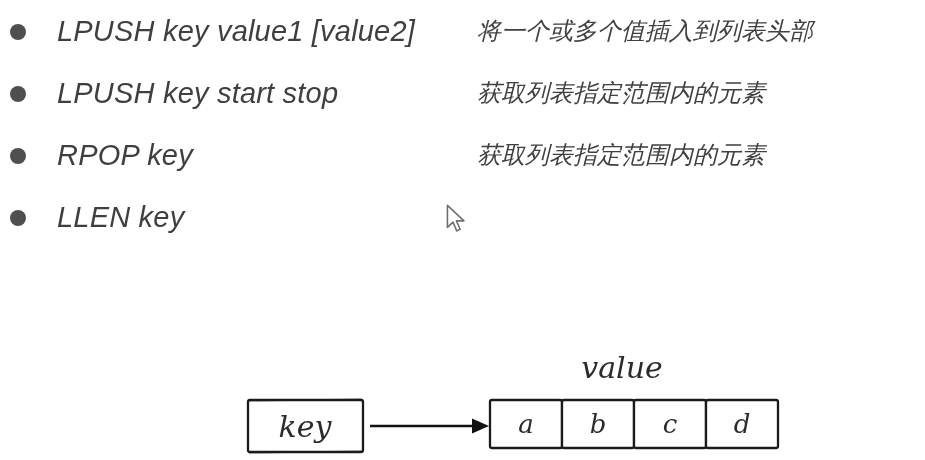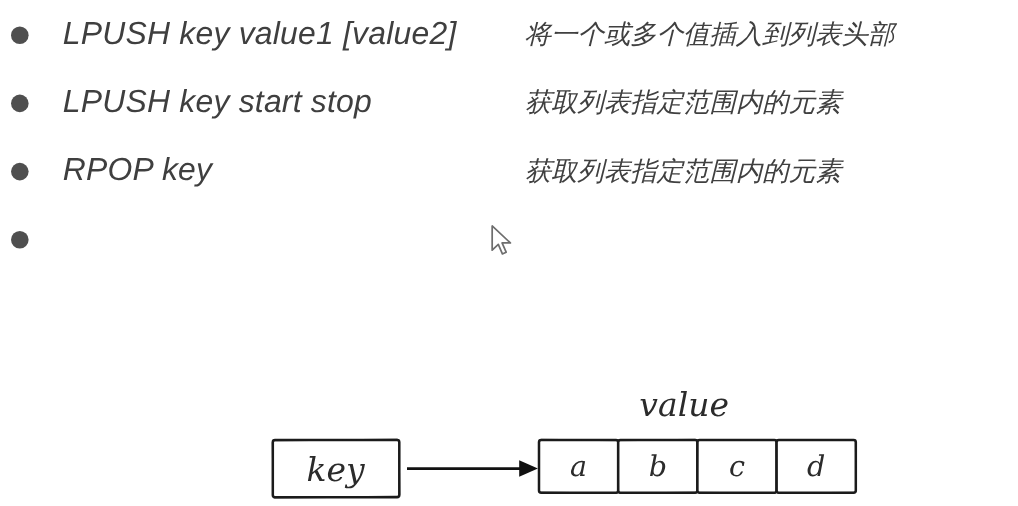--- a/index.html
+++ b/index.html
@@ -115,20 +115,21 @@
     </div>
 
     <div class="row row3">
       <span class="bullet"></span>
       <span class="cmd">RPOP key</span>
       <span class="desc">获取列表指定范围内的元素</span>
     </div>
 
     <div class="row row4">
       <span class="bullet"></span>
+      <span class="cmd">LLEN key</span>
     </div>
 
   </div>
 
   <svg class="cursor" viewBox="0 0 14 21">
     <path d="M1 1 L1 16.4 L4.9 12.7 L7.5 18.8 L9.9 17.7 L7.3 11.8 L12.6 11.8 Z" fill="#ffffff" stroke="#6e6e6e" stroke-width="1.1" stroke-linejoin="round"></path>
   </svg>
 
   <svg class="diagram" viewBox="0 0 580 122">
 

